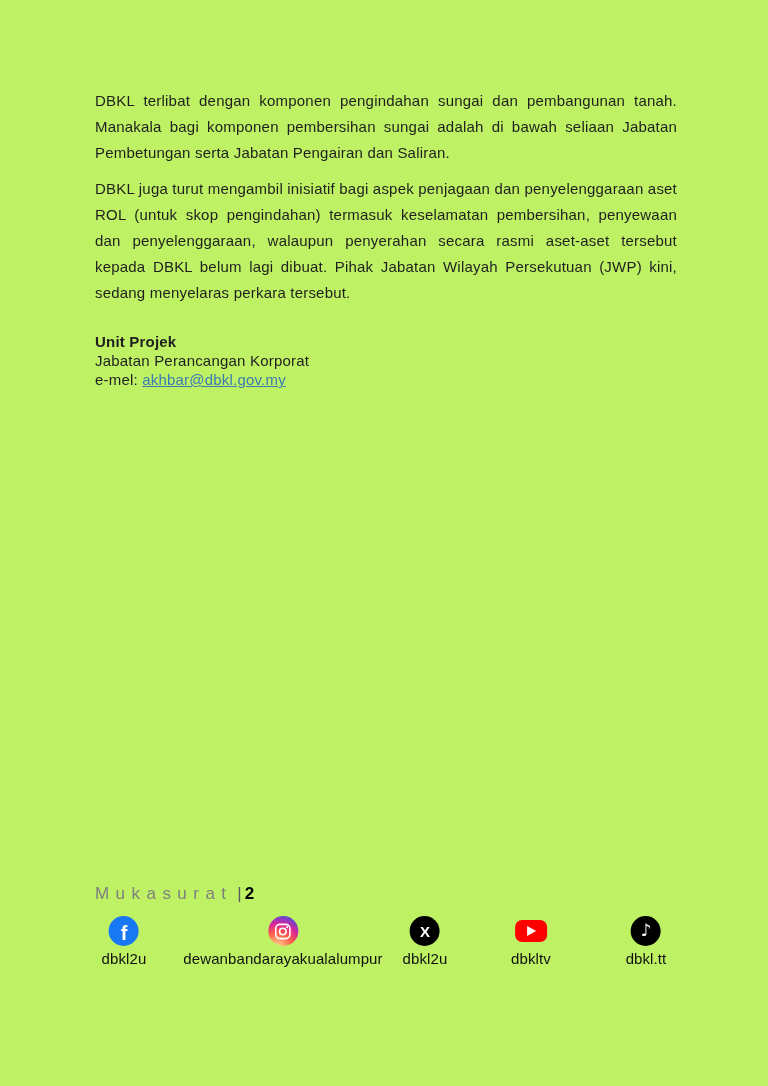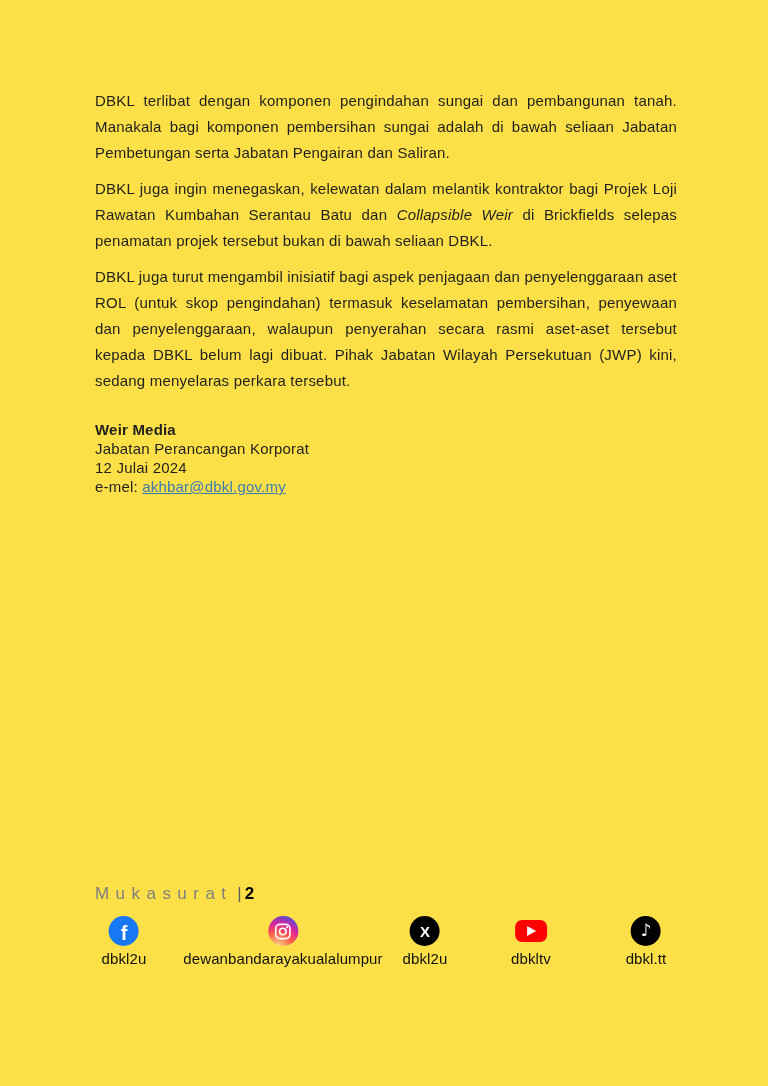--- a/index.html
+++ b/index.html
@@ -8,21 +8,21 @@
     width: 768px;
     height: 1086px;
     position: relative;
     font-family: "Liberation Sans", "DejaVu Sans", sans-serif;
     color: #1f1f1f;
     overflow: hidden;
   }
   .page {
     position: absolute;
     inset: 0;
-    background: #fde047;
+    background: #bef264;
   }
   .content {
     position: absolute;
     top: 88px;
     left: 95px;
     width: 582px;
   }
   .para {
     font-size: 15px;
     line-height: 26px;
@@ -109,29 +109,27 @@
   }
 </style>
 </head>
 <body>
 
 <div class="page">
   <div class="content">
 
     <p class="para"><span>DBKL terlibat dengan komponen pengindahan sungai dan pembangunan tanah. Manakala bagi komponen pembersihan sungai adalah di bawah seliaan Jabatan Pembetungan serta Jabatan Pengairan dan Saliran.</span></p>
 
-    <p class="para"><span>DBKL juga ingin menegaskan, kelewatan dalam melantik kontraktor bagi Projek Loji Rawatan Kumbahan Serantau Batu dan </span><span class="italic">Collapsible Weir</span><span> di Brickfields selepas penamatan projek tersebut bukan di bawah seliaan DBKL.</span></p>
 
 
     <p class="para"><span>DBKL juga turut mengambil inisiatif bagi aspek penjagaan dan penyelenggaraan aset ROL (untuk skop pengindahan) termasuk keselamatan pembersihan, penyewaan dan penyelenggaraan, walaupun penyerahan secara rasmi aset-aset tersebut kepada DBKL belum lagi dibuat. Pihak Jabatan Wilayah Persekutuan (JWP) kini, sedang menyelaras perkara tersebut.</span></p>
 
     <div class="signature">
-      <span class="sig-line sig-bold">Weir Media</span>
+      <span class="sig-line sig-bold">Unit Projek</span>
       <span class="sig-line">Jabatan Perancangan Korporat</span>
-      <span class="sig-line">12 Julai 2024</span>
       <span class="sig-line"><span>e-mel: </span><a class="email-link">akhbar@dbkl.gov.my</a></span>
     </div>
 
   </div>
 
   <div class="footer-pageno">
     <span class="label">Mukasurat</span>
     <span class="sep">|</span><span class="num">2</span>
   </div>
 

